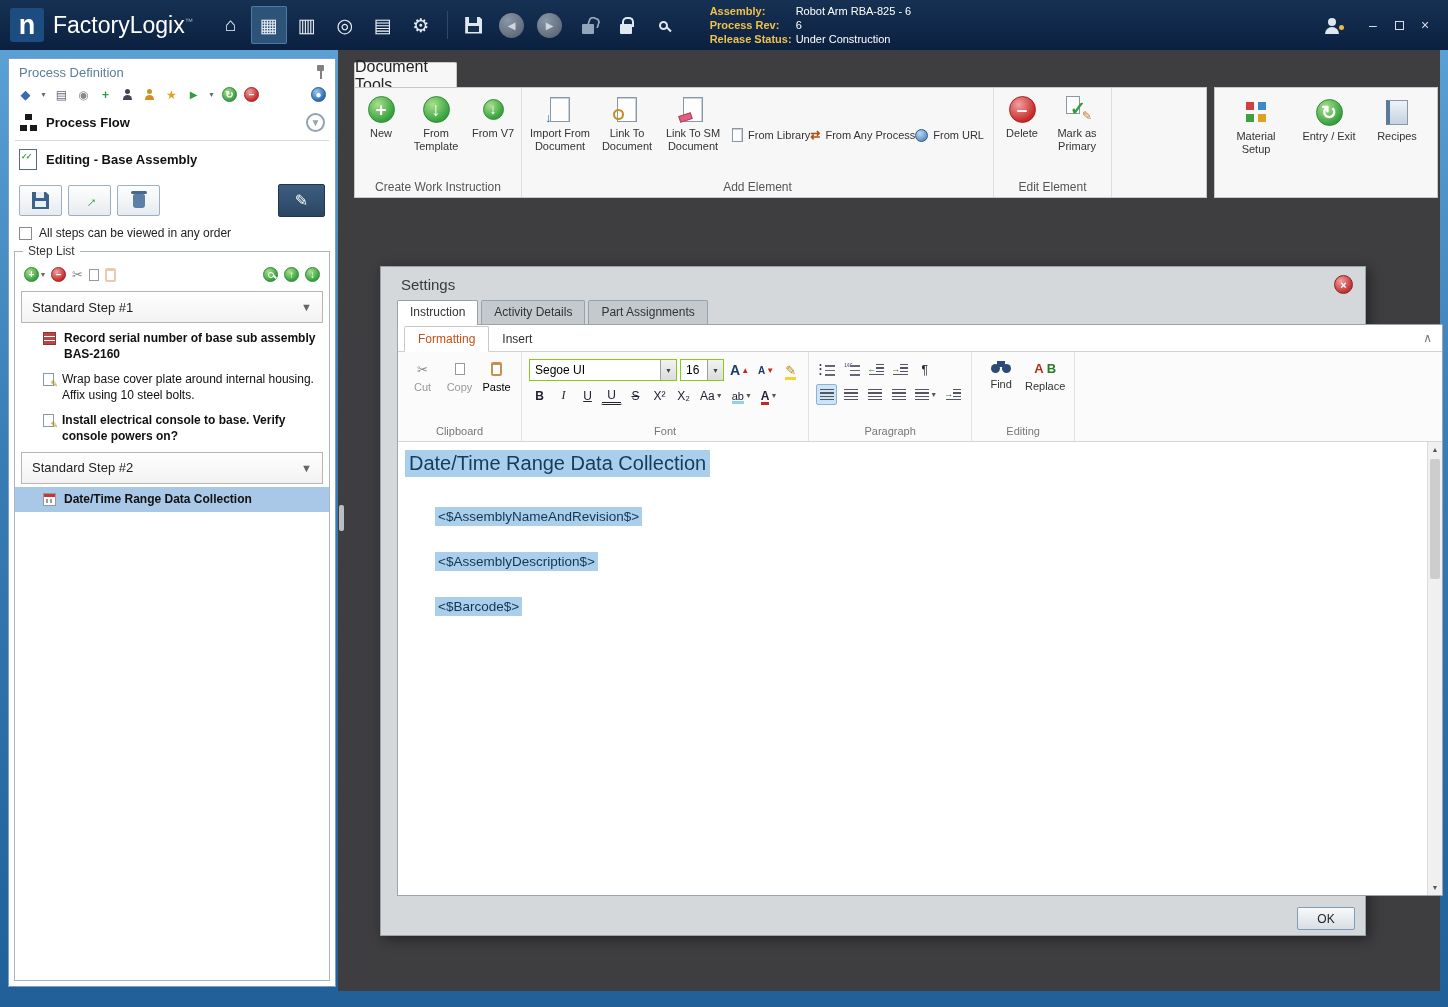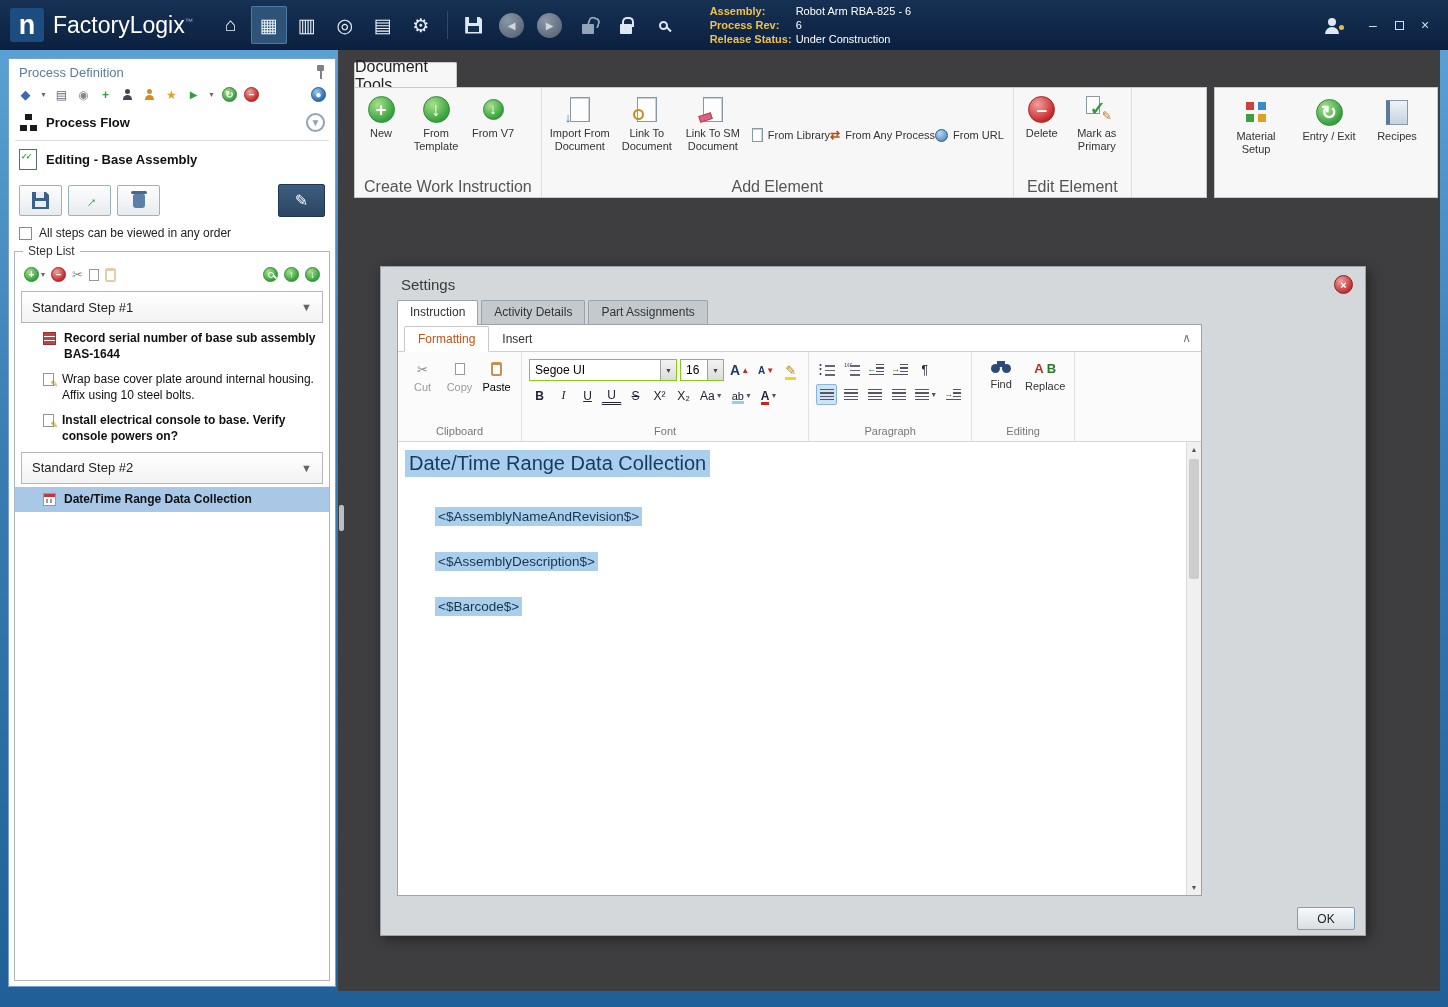--- a/index.html
+++ b/index.html
@@ -105,21 +105,21 @@
   .ic-cal::before{content:"";position:absolute;top:0;left:0;right:0;height:3px;background:#c33;}
   .ic-cal::after{content:"";position:absolute;left:2px;top:5px;right:2px;bottom:2px;background:repeating-linear-gradient(90deg,#99a 0 2px,transparent 2px 4px);}
 
   
   .doc-tab{position:absolute;left:346px;top:12px;width:103px;height:26px;background:#f7f7f7;border:1px solid #c8c8c8;border-bottom:none;display:flex;align-items:center;justify-content:center;font-size:16px;color:#222;border-radius:2px 2px 0 0;}
   .ribbon{position:absolute;left:346px;top:37px;width:853px;height:111px;background:#f7f7f7;border:1px solid #c8c8c8;display:flex;}
   .ribbon-right{position:absolute;left:1206px;top:37px;width:224px;height:111px;background:#f7f7f7;border:1px solid #c8c8c8;display:flex;align-items:flex-start;padding:6px 8px 0;gap:6px;}
   .rgroup{display:flex;flex-direction:column;border-right:1px solid #dedede;padding:3px 5px 0;}
   .rgroup.fill{flex:1;border-right:none;}
   .rg-btns{flex:1;display:flex;align-items:stretch;gap:3px;}
-  .rgroup-label{height:18px;font-size:16px;color:#555;text-align:center;line-height:16px;white-space:nowrap;padding:0 4px;}
+  .rgroup-label{height:18px;font-size:12px;color:#555;text-align:center;line-height:16px;white-space:nowrap;padding:0 4px;}
   .rbtn{display:flex;flex-direction:column;align-items:center;justify-content:flex-start;padding-top:4px;gap:4px;font-size:11px;color:#333;text-align:center;line-height:1.15;cursor:pointer;}
   .rbtn .ic{height:28px;display:flex;align-items:center;justify-content:center;}
   .rstack{display:flex;flex-direction:row;justify-content:space-around;padding:3px 4px;}
   .rbtn-sm{display:flex;align-items:center;gap:5px;font-size:11px;color:#333;white-space:nowrap;cursor:pointer;}
   .page-ic{width:20px;height:25px;background:#fdfdfd;border:1px solid #8a98a6;position:relative;box-shadow:inset -7px 7px 0 -6px #c8d2dc;}
   .page-ic.import::after{content:"↓";position:absolute;left:-6px;bottom:-5px;color:#2a6bb0;font-weight:bold;font-size:13px;}
   .page-ic.key::after{content:"";position:absolute;left:-5px;bottom:1px;width:7px;height:7px;border:2.5px solid #c09020;border-radius:50%;}
   .page-ic.eraser::after{content:"";position:absolute;left:-5px;bottom:0;width:11px;height:5px;background:#e06080;border:1px solid #b04060;transform:rotate(-18deg);}
   .pg-xs{width:11px;height:14px;background:#fdfdfd;border:1px solid #8a98a6;box-shadow:inset -4px 4px 0 -3px #c8d2dc;}
   .globe-xs{width:13px;height:13px;border-radius:50%;background:radial-gradient(circle at 35% 30%,#bcd8f0,#3a7ab8);border:1px solid #2a5a8a;}
@@ -132,21 +132,21 @@
   .mat-ic::before{content:"";position:absolute;left:3px;top:3px;width:8px;height:8px;background:#d04040;box-shadow:12px 0 0 #3a8ad0,0 12px 0 #40a040,12px 12px 0 #e0a020;}
   .book-ic{width:22px;height:25px;background:linear-gradient(#eef3f8,#c5d2e0);border:1px solid #8a98a6;border-left:4px solid #5a7a9a;}
 
   
   .dialog{position:absolute;left:372px;top:216px;width:986px;height:670px;background:#d5d8db;border:1px solid #98a2ab;box-shadow:3px 3px 12px rgba(0,0,0,.45);}
   .dlg-title{position:absolute;left:20px;top:9px;font-size:15px;color:#3a3a3a;}
   .dlg-close{position:absolute;right:12px;top:8px;width:19px;height:19px;border-radius:50%;background:radial-gradient(circle at 35% 30%,#f0a0a0,#c03030 72%);border:1px solid #902020;color:#fff;font-size:11px;font-weight:bold;display:flex;align-items:center;justify-content:center;cursor:pointer;}
   .dlg-tabs{position:absolute;left:16px;top:33px;display:flex;z-index:2;}
   .dlg-tab{padding:4px 12px 5px;font-size:12px;color:#333;background:#c4c9ce;border:1px solid #98a2ab;border-bottom:none;margin-right:3px;border-radius:2px 2px 0 0;cursor:pointer;}
   .dlg-tab.active{background:#fff;position:relative;margin-bottom:-1px;padding-bottom:6px;}
-  .editor-box{position:absolute;left:16px;top:57px;width:805px;height:572px;background:#fff;border:1px solid #9aa4ad;display:flex;flex-direction:column;}
+  .editor-box{position:absolute;left:16px;top:57px;width:1046px;height:572px;background:#fff;border:1px solid #9aa4ad;display:flex;flex-direction:column;}
   .ed-tabs{height:27px;display:flex;align-items:flex-end;padding-left:6px;background:#fff;border-bottom:1px solid #d0d0d0;position:relative;}
   .ed-tab{padding:5px 13px;font-size:12px;color:#333;cursor:pointer;}
   .ed-tab.active{border:1px solid #c8c8c8;border-bottom:1px solid #fff;margin-bottom:-1px;color:#c75013;background:#fff;border-radius:2px 2px 0 0;}
   .ed-collapse{position:absolute;right:10px;top:6px;color:#777;font-size:12px;cursor:pointer;}
   .ed-toolbar{height:90px;background:#fbfbfb;border-bottom:1px solid #d6d6d6;display:flex;}
   .tgroup{display:flex;flex-direction:column;border-right:1px solid #e2e2e2;padding:3px 7px 0;}
   .tg-rows{flex:1;}
   .tg-label{height:17px;text-align:center;font-size:11px;color:#777;line-height:15px;}
   .clip-row{display:flex;gap:2px;height:100%;}
   .clip-btn{width:35px;display:flex;flex-direction:column;align-items:center;gap:3px;font-size:11px;padding-top:5px;cursor:pointer;}
@@ -374,21 +374,21 @@
           <span class="cic sm green">↓</span>
         </div>
 
         <div class="steps">
           <div class="step-head">
             <span>Standard Step #1</span>
             <span class="chev">▼</span>
           </div>
           <div class="step-item b">
             <span class="ic-grid"></span>
-            <span class="txt">Record serial number of base sub assembly BAS-1644</span>
+            <span class="txt">Record serial number of base sub assembly BAS-2160</span>
           </div>
           <div class="step-item">
             <span class="ic-pg"></span>
             <span class="txt">Wrap base cover plate around internal housing. Affix using 10 steel bolts.</span>
           </div>
           <div class="step-item b">
             <span class="ic-pg"></span>
             <span class="txt">Install electrical console to base. Verify console powers on?</span>
           </div>
 

